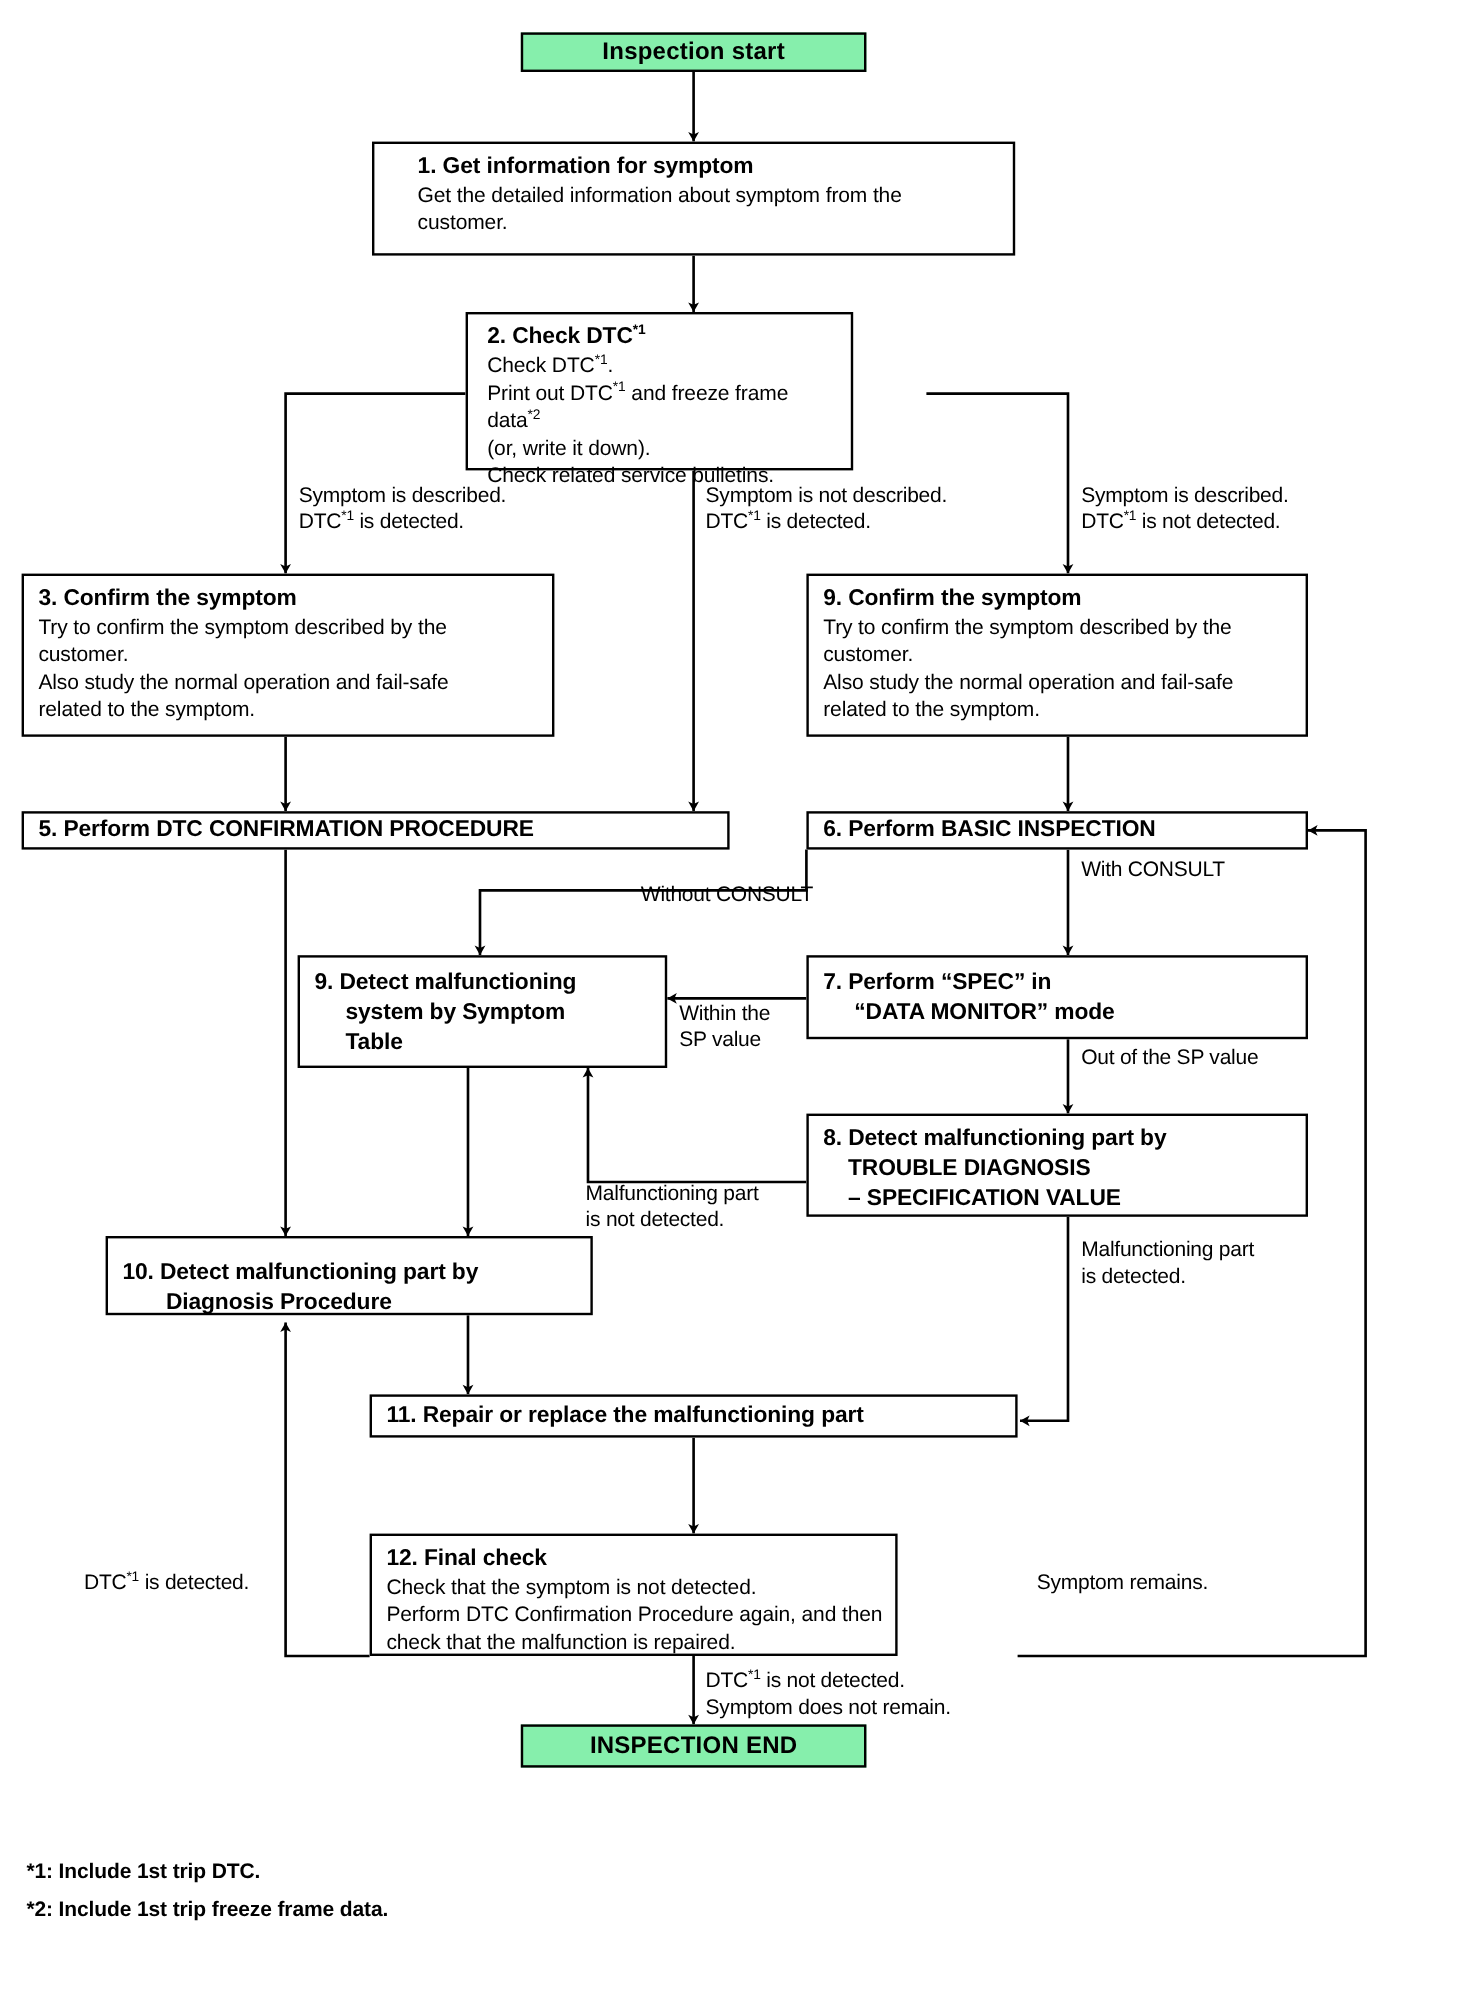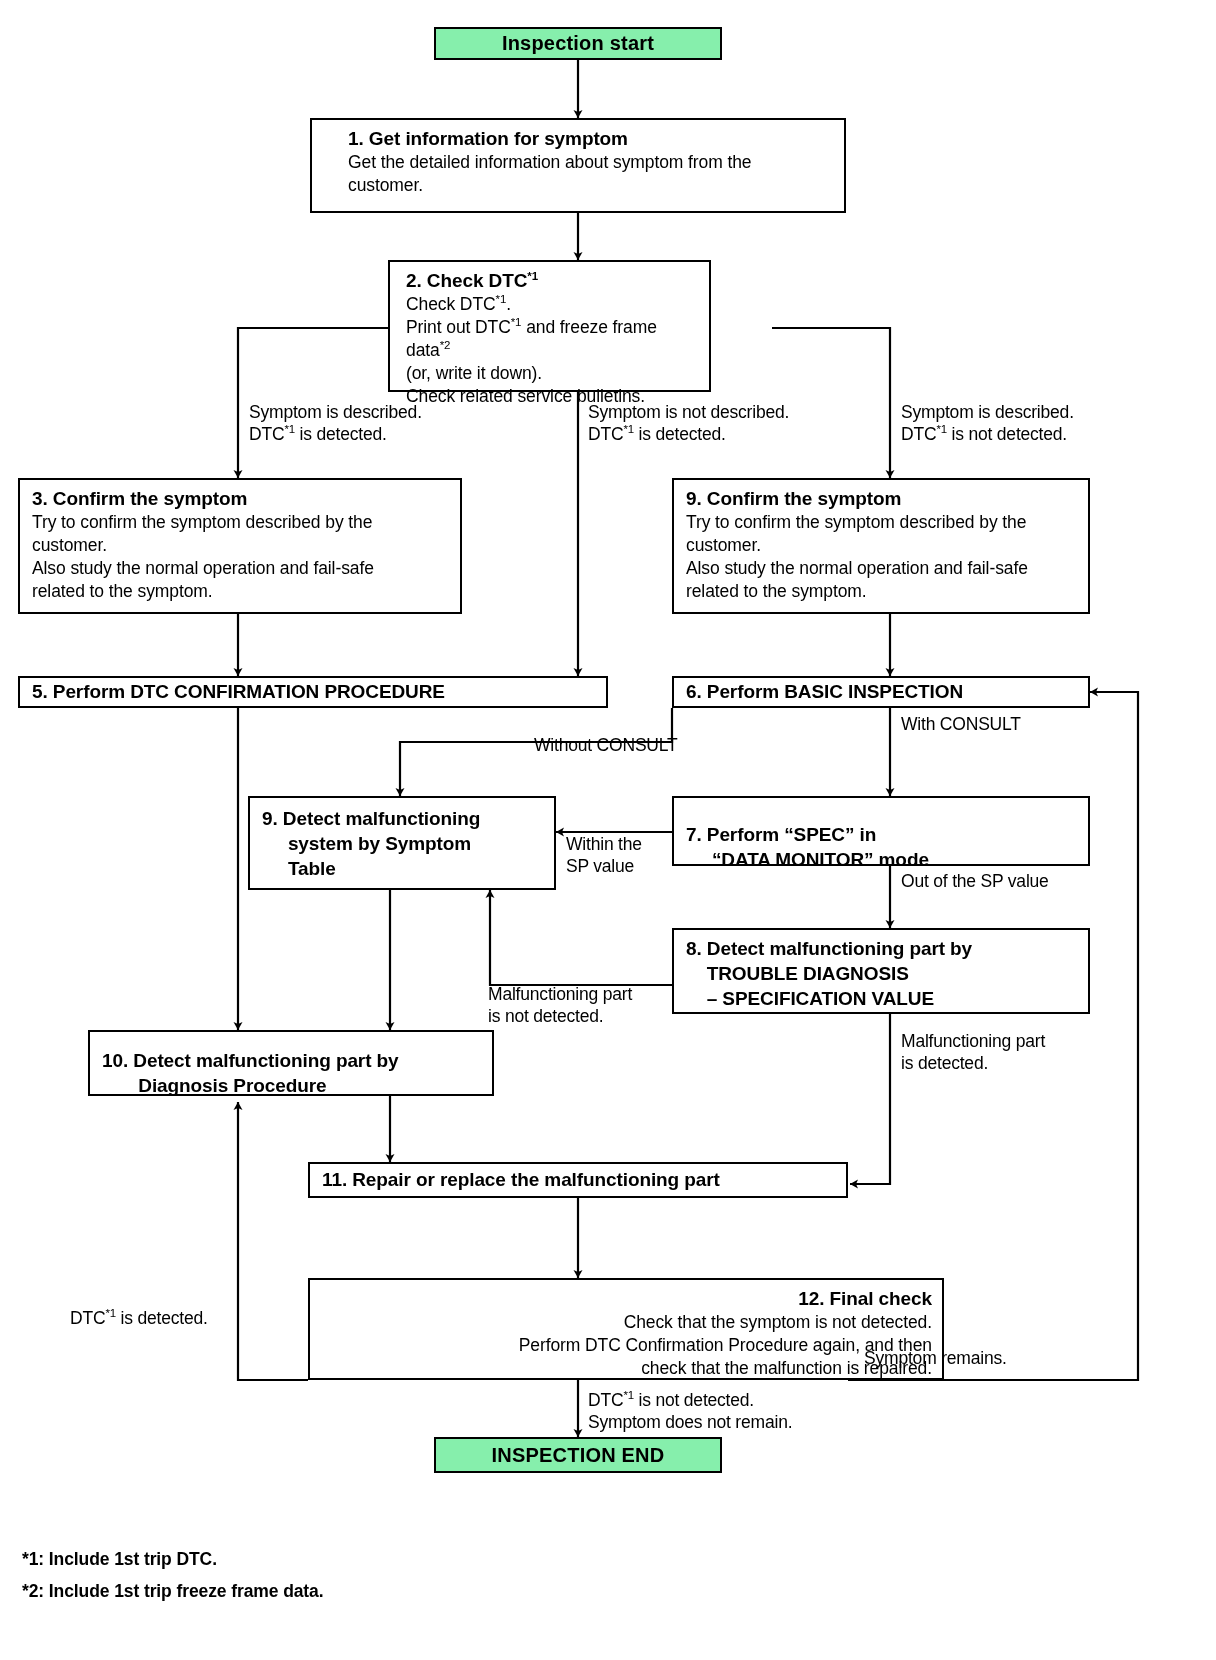--- a/index.html
+++ b/index.html
@@ -185,21 +185,21 @@
   </div>
 
   <div class="band" style="left:18px; top:676px; width:590px; height:32px;">
     <span>5. Perform DTC CONFIRMATION PROCEDURE</span>
   </div>
 
   <div class="band" style="left:672px; top:676px; width:418px; height:32px;">
     <span>6. Perform BASIC INSPECTION</span>
   </div>
 
-  <div class="node" style="left:672px; top:796px; width:418px; height:70px; padding-top:24px;">
+  <div class="node" style="left:672px; top:796px; width:418px; height:70px; padding-top:8px;">
     <div class="node-title">7. Perform “SPEC” in
      “DATA MONITOR” mode</div>
   </div>
 
   <div class="node" style="left:672px; top:928px; width:418px; height:86px; padding-top:6px;">
     <div class="node-title">8. Detect malfunctioning part by
     TROUBLE DIAGNOSIS
     – SPECIFICATION VALUE</div>
   </div>
 
@@ -211,21 +211,21 @@
 
   <div class="node" style="left:88px; top:1030px; width:406px; height:66px; padding-top:16px;">
     <div class="node-title">10. Detect malfunctioning part by
        Diagnosis Procedure</div>
   </div>
 
   <div class="band" style="left:308px; top:1162px; width:540px; height:36px;">
     <span>11. Repair or replace the malfunctioning part</span>
   </div>
 
-  <div class="node" style="left:308px; top:1278px; width:636px; height:102px;text-align:right;">
+  <div class="node" style="left:308px; top:1278px; width:440px; height:102px;">
     <div class="node-title">12. Final check</div>
     <div class="node-body">Check that the symptom is not detected.
 Perform DTC Confirmation Procedure again, and then
 check that the malfunction is repaired.</div>
   </div>
 
   <div class="terminal" style="left:434px; top:1437px; width:288px; height:36px;">
     <span>INSPECTION END</span>
   </div>
 
@@ -248,21 +248,21 @@
   <div class="edge-label" style="left:901px; top:870px;">Out of the SP value</div>
 
   <div class="edge-label" style="left:488px; top:983px; width:190px;">Malfunctioning part
 is not detected.</div>
 
   <div class="edge-label" style="left:901px; top:1030px; width:200px;">Malfunctioning part
 is detected.</div>
 
   <div class="edge-label" style="left:70px; top:1307px; width:220px;">DTC<sup class="ftn">*1</sup> is detected.</div>
 
-  <div class="edge-label" style="left:864px; top:1307px; width:220px;margin-top:40px;">Symptom remains.</div>
+  <div class="edge-label" style="left:864px; top:1307px; width:220px;">Symptom remains.</div>
 
   <div class="edge-label" style="left:588px; top:1389px; width:330px;">DTC<sup class="ftn">*1</sup> is not detected.
 Symptom does not remain.</div>
 
   <div class="footnote" style="left:22px; top:1546px;">*1: Include 1st trip DTC.</div>
   <div class="footnote" style="left:22px; top:1578px;">*2: Include 1st trip freeze frame data.</div>
 
 </div>
 
 </body></html>

